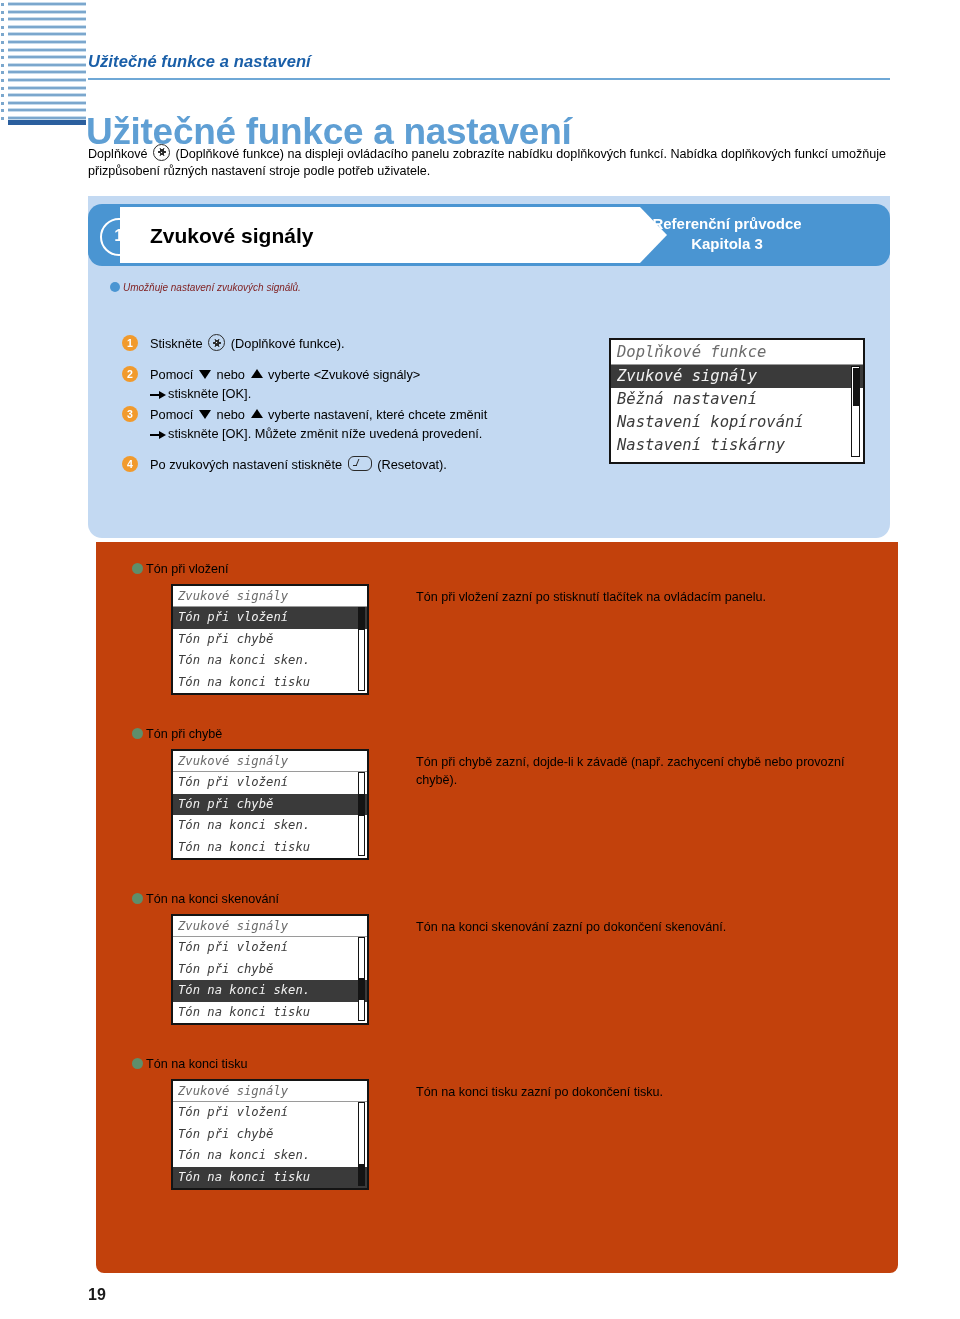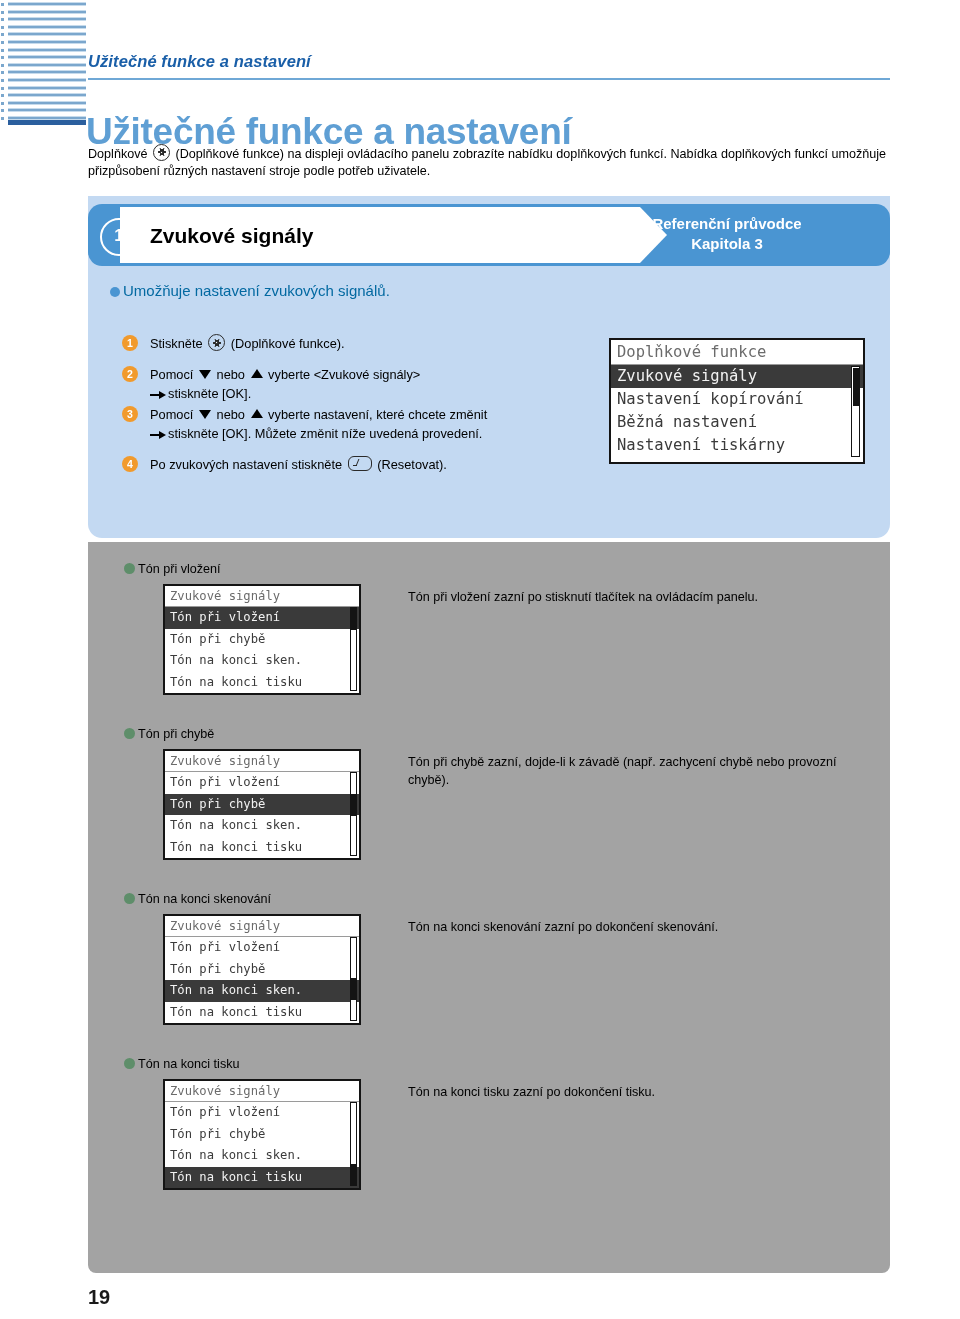--- a/index.html
+++ b/index.html
@@ -205,22 +205,23 @@
     color: #ffffff;
     font-size: 15px;
     font-weight: bold;
     line-height: 20px;
     z-index: 3;
   }
   #bullet-row {
     position: absolute;
     left: 22px;
     top: 86px;
-    font-size: 15px;
-    color: #0369a1;
+    font-size: 10px;
+    color: #7f1d1d;
+    font-style: italic;
   }
   .blue-dot {
     display: inline-block;
     width: 10px;
     height: 10px;
     border-radius: 50%;
     background: #4a95d2;
     vertical-align: -1px;
     margin-right: 3px;
   }
@@ -313,20 +314,21 @@
     background: #2a2a2a;
   }
 
   
   .lcd {
     border: 2px solid #141414;
     background: #ffffff;
     font-family: "DejaVu Sans Mono", monospace;
     box-sizing: border-box;
     position: relative;
+    font-style: italic;
   }
   .lcd-title {
     color: #6b6b6b;
     border-bottom: 1px solid #9a9a9a;
   }
   .lcd-row {
     color: #3b3b3b;
     white-space: pre;
   }
   .lcd-row.sel {
@@ -371,25 +373,25 @@
   #lcd-main .lcd-scroll-thumb {
     right: 4.5px;
     top: 28px;
     width: 6px;
     height: 38px;
   }
 
   
   #cream-panel {
     position: absolute;
-    left: 88px;
+    left: 96px;
     top: 542px;
     width: 802px;
     height: 731px;
-    background: #a3a3a3;
+    background: #c2410c;
     border-radius: 0 0 8px 8px;
   }
   .sub-block { position: absolute; left: 0; width: 802px; }
   .sub-head {
     position: absolute;
     left: 36px;
     top: 0px;
     font-size: 12.6px;
     color: #000;
     white-space: nowrap;
@@ -445,21 +447,21 @@
     width: 4.6px;
     height: 22px;
     background: #141414;
   }
 
   
   #page-number {
     position: absolute;
     left: 88px;
     top: 1286px;
-    font-size: 20px;
+    font-size: 16px;
     font-weight: bold;
     color: #1a1a1a;
   }
 </style>
 </head>
 <body>
 
 <div id="edge-stripes">
     <div class="stripe" style="top: 2px;"></div>
     <div class="tick" style="top: 3px;"></div>
@@ -557,22 +559,22 @@
       <span>Po zvukových nastavení stiskněte</span>
       <span class="reset-icon"></span>
       <span>(Resetovat).</span>
     </div>
 
   </div>
 
   <div id="lcd-main" class="lcd">
     <div class="lcd-title">Doplňkové funkce</div>
     <div class="lcd-row sel">Zvukové signály</div>
+    <div class="lcd-row">Běžná nastavení</div>
     <div class="lcd-row">Nastavení kopírování</div>
-    <div class="lcd-row">Běžná nastavení</div>
     <div class="lcd-row">Nastavení tiskárny</div>
     <div class="lcd-scroll-track"></div>
     <div class="lcd-scroll-thumb"></div>
   </div>
 
 </div>
 
 <div id="cream-panel">
 
   <div class="sub-block" style="top:20px;">

